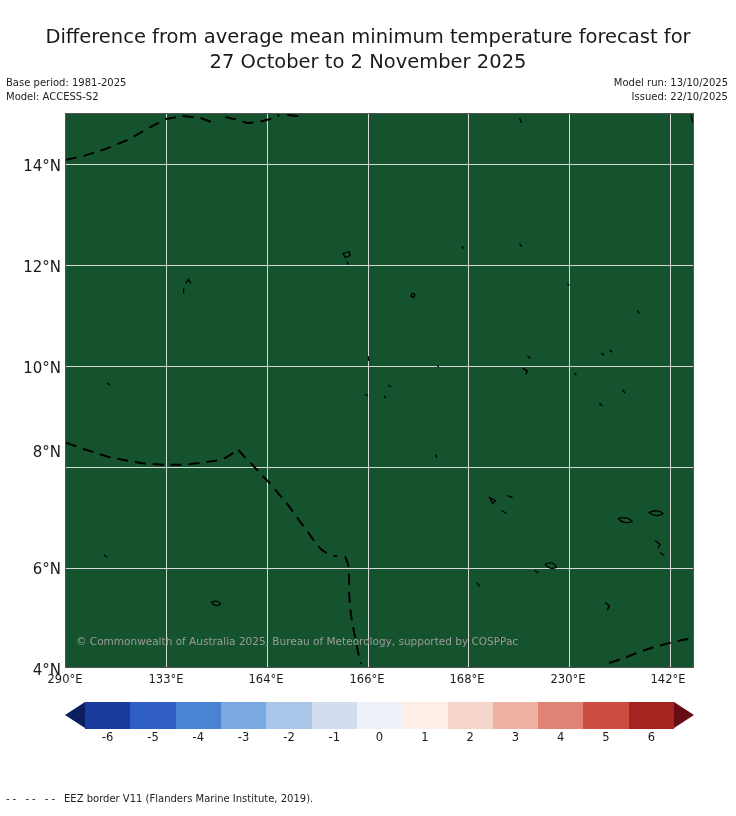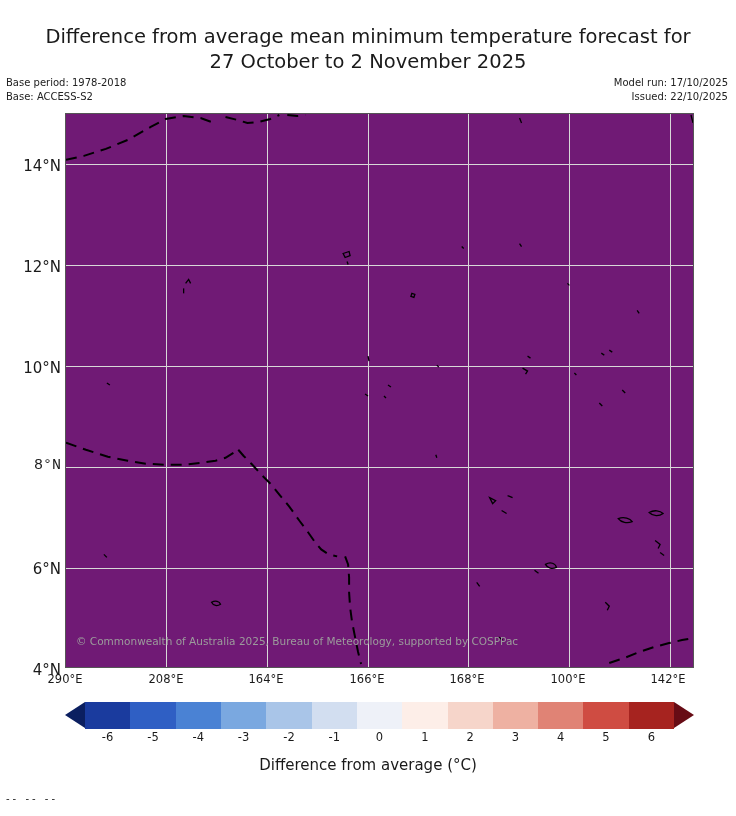--- a/index.html
+++ b/index.html
@@ -42,21 +42,21 @@
   .meta-left { left: 6px; top: 76px; text-align: left; }
   .meta-right { right: 8px; top: 76px; text-align: right; }
 
   
   .map-frame {
     position: absolute;
     left: 65px;
     top: 113px;
     width: 629px;
     height: 555px;
-    background: #701a75;
+    background: #14532d;
     border: 1px solid #555;
     box-sizing: border-box;
     overflow: hidden;
   }
   .grid-line-v, .grid-line-h {
     position: absolute;
     background: #d8d8d8;
   }
   .grid-line-v { width: 1px; top: 0; bottom: 0; }
   .grid-line-h { height: 1px; left: 0; right: 0; }
@@ -166,41 +166,41 @@
 </style>
 </head>
 <body>
 
 <div class="page">
 
   <div class="title">Difference from average mean minimum temperature forecast for
 27 October to 2 November 2025</div>
 
   <div class="meta meta-left">
-    <div>Base period: 1978-2018</div>
-    <div>Base: ACCESS-S2</div>
+    <div>Base period: 1981-2025</div>
+    <div>Model: ACCESS-S2</div>
   </div>
   <div class="meta meta-right">
-    <div>Model run: 17/10/2025</div>
+    <div>Model run: 13/10/2025</div>
     <div>Issued: 22/10/2025</div>
   </div>
 
   <div class="ylabel" style="left:3px; top:157px;">14°N</div>
   <div class="ylabel" style="left:3px; top:258px;">12°N</div>
   <div class="ylabel" style="left:3px; top:359px;">10°N</div>
-  <div class="ylabel" style="left:3px; top:457px;font-family:Liberation Mono, monospace;">8°N</div>
+  <div class="ylabel" style="left:3px; top:443px;">8°N</div>
   <div class="ylabel" style="left:3px; top:560px;">6°N</div>
   <div class="ylabel" style="left:3px; top:661px;">4°N</div>
 
   <div class="xlabel" style="left:30px;">290°E</div>
-  <div class="xlabel" style="left:131px;">208°E</div>
+  <div class="xlabel" style="left:131px;">133°E</div>
   <div class="xlabel" style="left:231px;">164°E</div>
   <div class="xlabel" style="left:332px;">166°E</div>
   <div class="xlabel" style="left:432px;">168°E</div>
-  <div class="xlabel" style="left:533px;">100°E</div>
+  <div class="xlabel" style="left:533px;">230°E</div>
   <div class="xlabel" style="left:633px;">142°E</div>
 
   <div class="map-frame">
 
     <div class="grid-line-v" style="left:100px;"></div>
     <div class="grid-line-v" style="left:201px;"></div>
     <div class="grid-line-v" style="left:302px;"></div>
     <div class="grid-line-v" style="left:402px;"></div>
     <div class="grid-line-v" style="left:503px;"></div>
     <div class="grid-line-v" style="left:604px;"></div>
@@ -296,19 +296,19 @@
       <span class="cbar-tick" style="left:294.5px;">0</span>
       <span class="cbar-tick" style="left:339.8px;">1</span>
       <span class="cbar-tick" style="left:385.1px;">2</span>
       <span class="cbar-tick" style="left:430.4px;">3</span>
       <span class="cbar-tick" style="left:475.7px;">4</span>
       <span class="cbar-tick" style="left:521.0px;">5</span>
       <span class="cbar-tick" style="left:566.4px;">6</span>
     </div>
   </div>
 
-  <div class="cbar-title">Difference from average (°C)</div>
 
   <div class="footer">
     <span class="footer-dashes">--  --  --</span>
+    <span>EEZ border V11 (Flanders Marine Institute, 2019).</span>
   </div>
 
 </div>
 
 </body></html>

